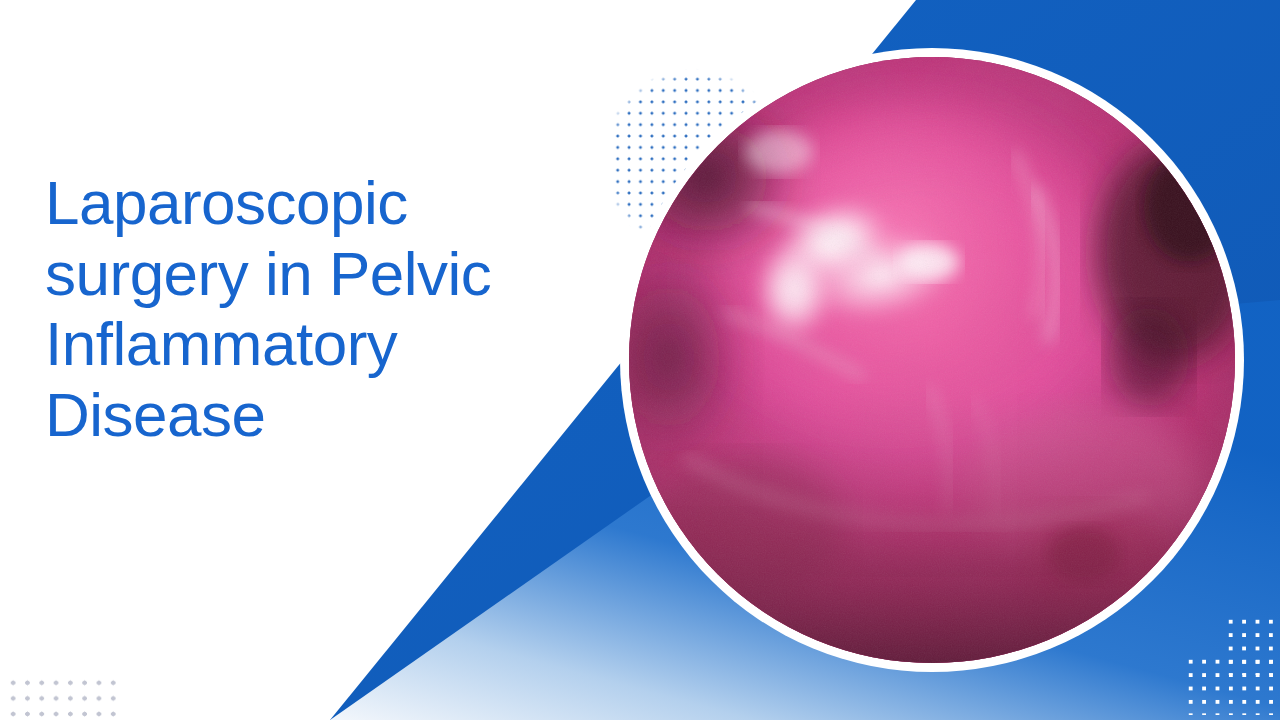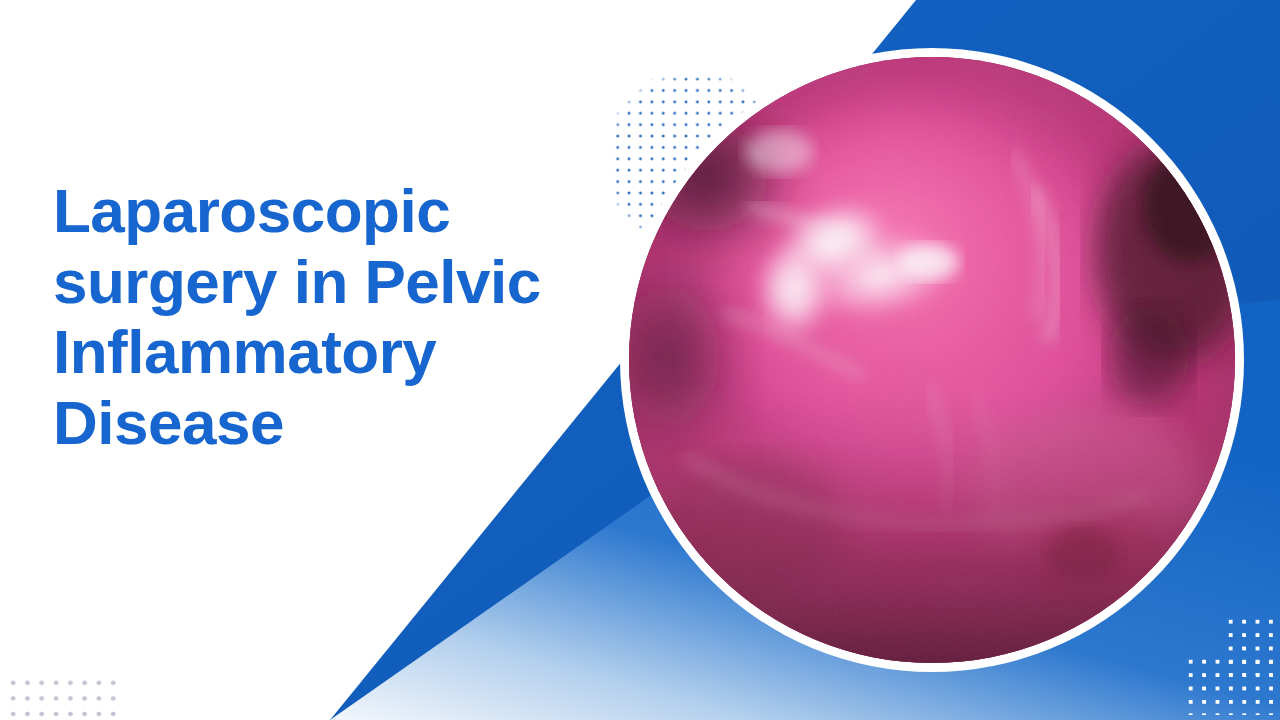--- a/index.html
+++ b/index.html
@@ -66,25 +66,25 @@
     background-image: radial-gradient(#ffffff 2.1px, rgba(0,0,0,0) 2.4px);
     background-size: 13.4px 13.4px;
   }
 
   
   .headline {
     position: absolute;
     left: 37px;
     top: 160px;
     width: 540px;
-    margin: 16px;
+    margin: 8px;
     color: #1765ce;
     font-size: 62px;
     line-height: 1.14;
-    font-weight: 700;
+    font-weight: 400;
     letter-spacing: -0.5px;
     white-space: pre-line;
   }
 
   
   .photo-wrap {
     position: absolute;
     left: 620px;
     top: 48px;
     width: 624px;

